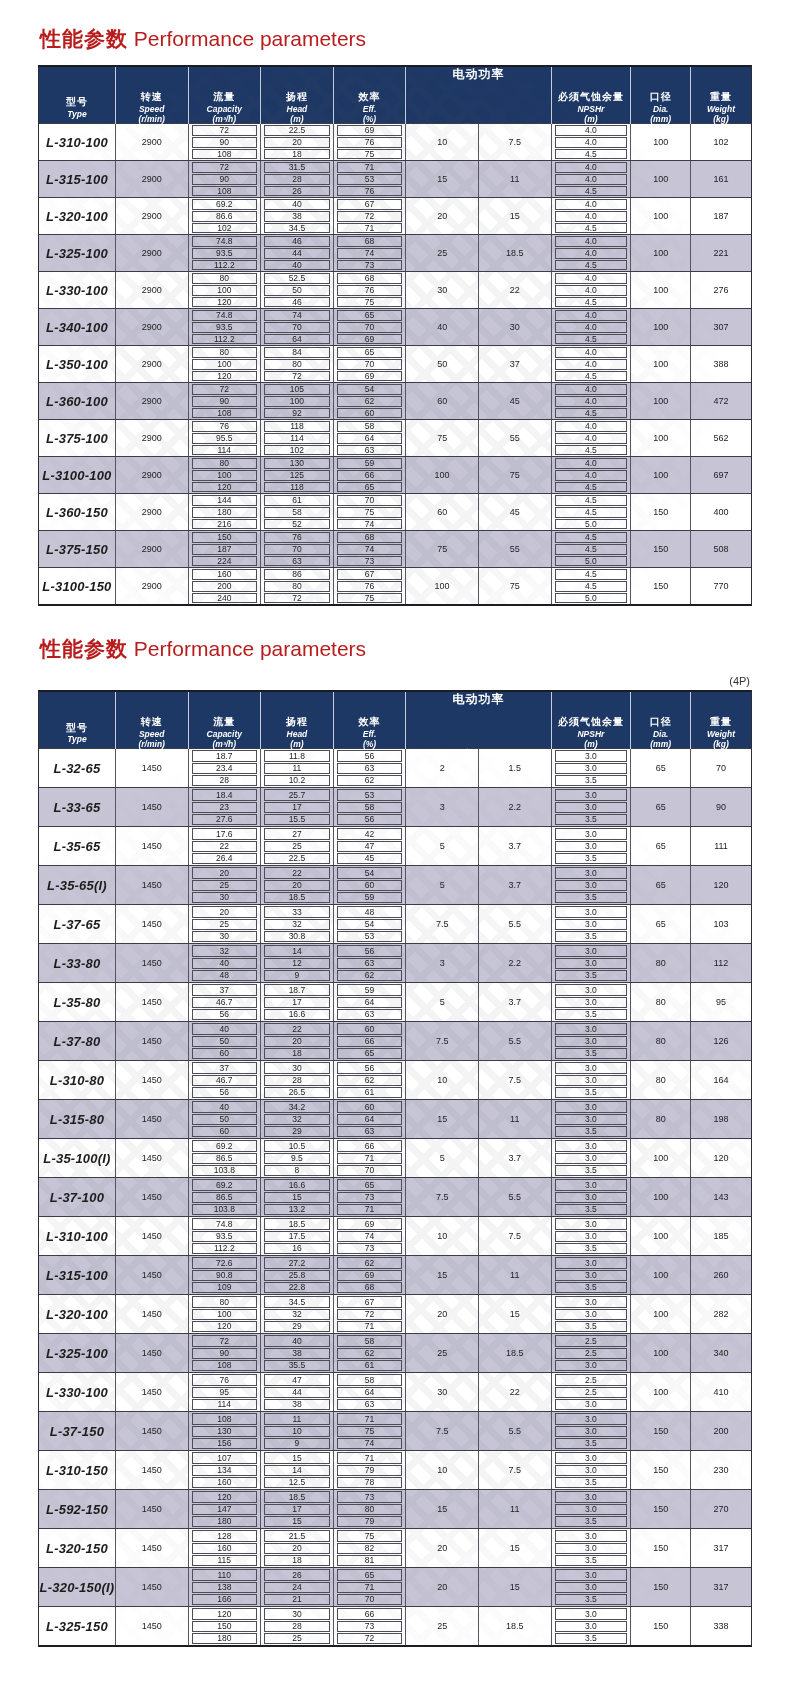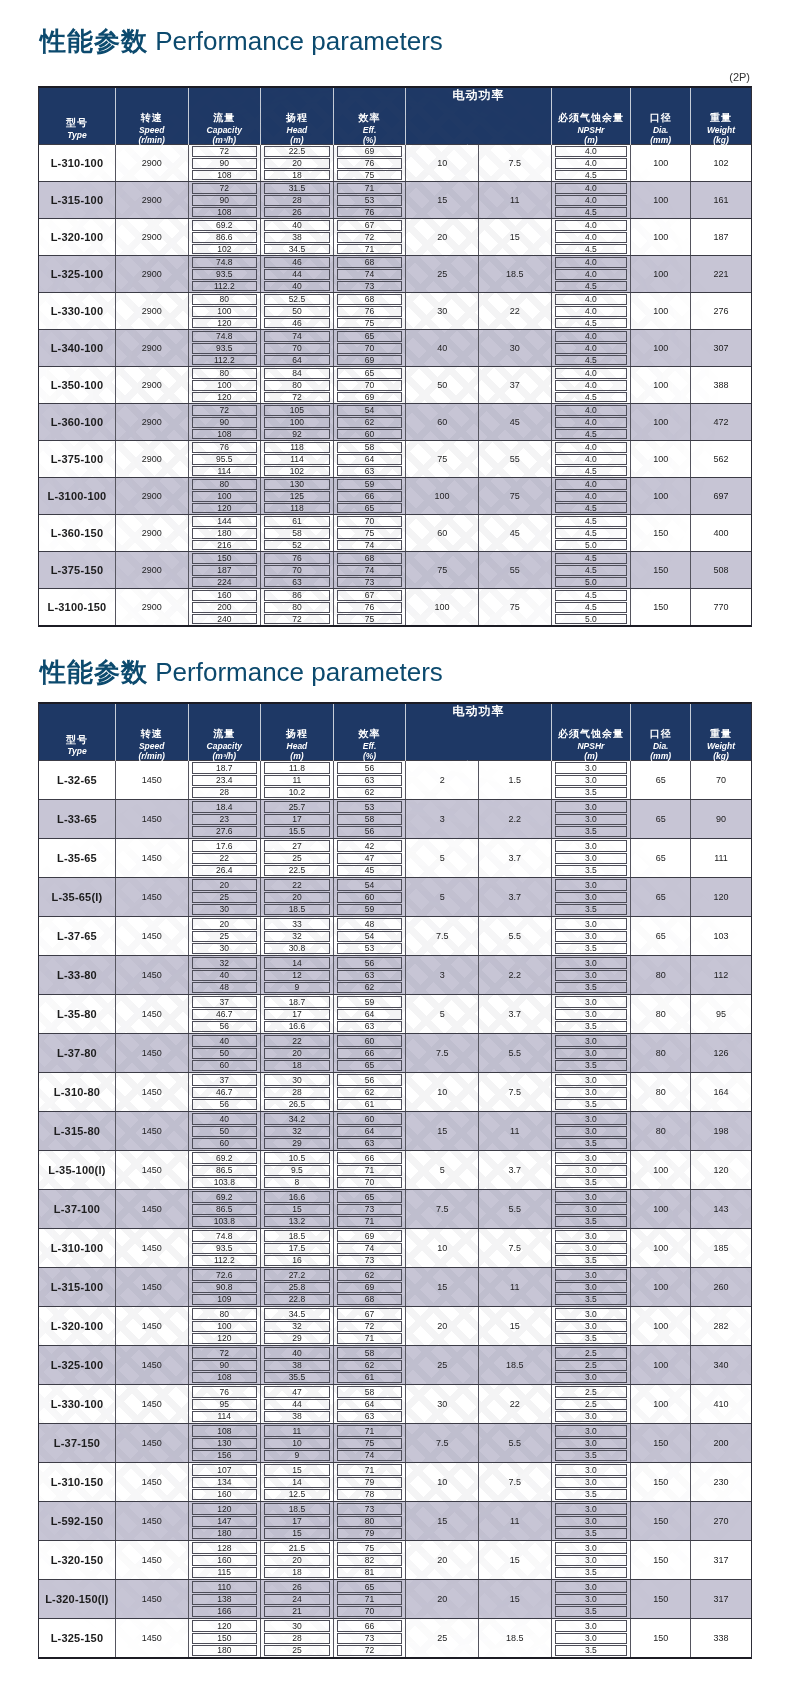--- a/index.html
+++ b/index.html
@@ -2,21 +2,21 @@
 <html><head>
 <meta charset="utf-8">
 <style>
   html,body{margin:0;padding:0;background:#fff;}
   body{
     width:790px;height:1681px;position:relative;overflow:hidden;
     font-family:"Liberation Sans","DejaVu Sans",sans-serif;color:#222;
   }
   .page{padding:26px 38px 0 38px;}
   .section{position:relative;}
-  .sec-title{font-size:26px;color:#0c4a6e;margin:0 0 14px 2px;line-height:1.2;}
+  .sec-title{font-size:21px;color:#b91c1c;margin:0 0 14px 2px;line-height:1.2;}
   .sec-title .t-zh{font-weight:bold;letter-spacing:1px;}
   .sec-title .t-en{font-weight:500;}
   .pole-label{text-align:right;font-size:11px;color:#333;margin:0 2px 3px 0;}
 
   .ptable{
     position:relative;
     border:1px solid #2e2e38;
     border-top:2px solid #1c1c24;
     border-bottom:2px solid #1c1c24;
     --cols:10.8% 10.2% 10.2% 10.2% 10.2% 10.2% 10.2% 11.2% 8.4% 8.4%;
@@ -49,21 +49,21 @@
     display:grid;grid-template-columns:var(--cols);
     border-top:1px solid #3c3c46;background:#fff;
   }
   .trow.alt{background:#c7c5d5;}
   .cell{
     display:flex;align-items:center;justify-content:center;
     border-right:1px solid #55555f;
     font-size:9px;color:#1c1c1c;text-align:center;
   }
   .cell.last{border-right:none;}
-  .type-cell{font-weight:bold;font-size:11px;letter-spacing:.2px;}
+  .type-cell{font-weight:bold;font-style:italic;font-size:13px;letter-spacing:.2px;}
   .stack{
     display:flex;flex-direction:column;justify-content:center;
     border-right:1px solid #55555f;padding:1px 0;gap:1px;
   }
   .box{
     border:1px solid #4d4d58;margin:0 3px;flex:1;min-height:8px;
     display:flex;align-items:center;justify-content:center;
     font-size:8.5px;color:#1c1c1c;line-height:1;
   }
   .t2p .trow{height:36px;}
@@ -83,21 +83,20 @@
 </head>
 <body>
 
 <div class="page">
 
   <div class="section">
     <h2 class="sec-title">
       <span class="t-zh">性能参数</span>
       <span class="t-en">Performance parameters</span>
     </h2>
-    <div class="pole-label">(2P)</div>
 
     <div class="ptable t2p" id="table-0">
       <div class="thead">
         <div class="th">
           <span class="zh">型号</span>
           <span class="en">Type</span>
         </div>
         <div class="th">
           <span class="zh">转速</span>
           <span class="en">Speed</span>
@@ -514,20 +513,21 @@
     </div>
   </div>
 
   <div class="gap1"></div>
 
   <div class="section">
     <h2 class="sec-title">
       <span class="t-zh">性能参数</span>
       <span class="t-en">Performance parameters</span>
     </h2>
+    <div class="pole-label">(4P)</div>
 
     <div class="ptable t4p" id="table-1">
       <div class="thead">
         <div class="th">
           <span class="zh">型号</span>
           <span class="en">Type</span>
         </div>
         <div class="th">
           <span class="zh">转速</span>
           <span class="en">Speed</span>

